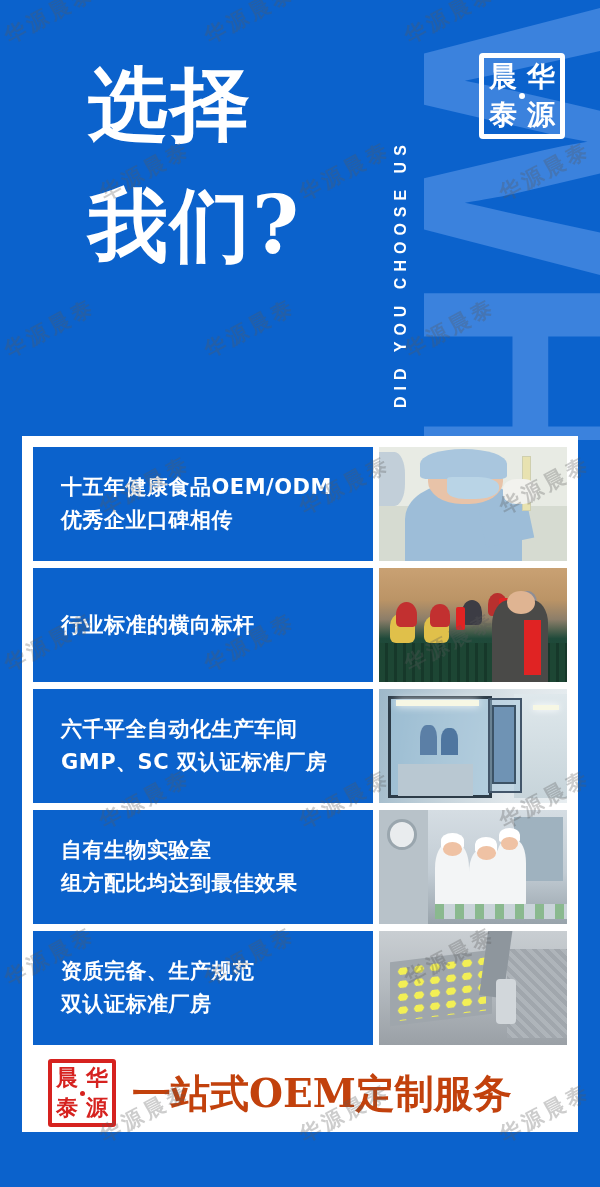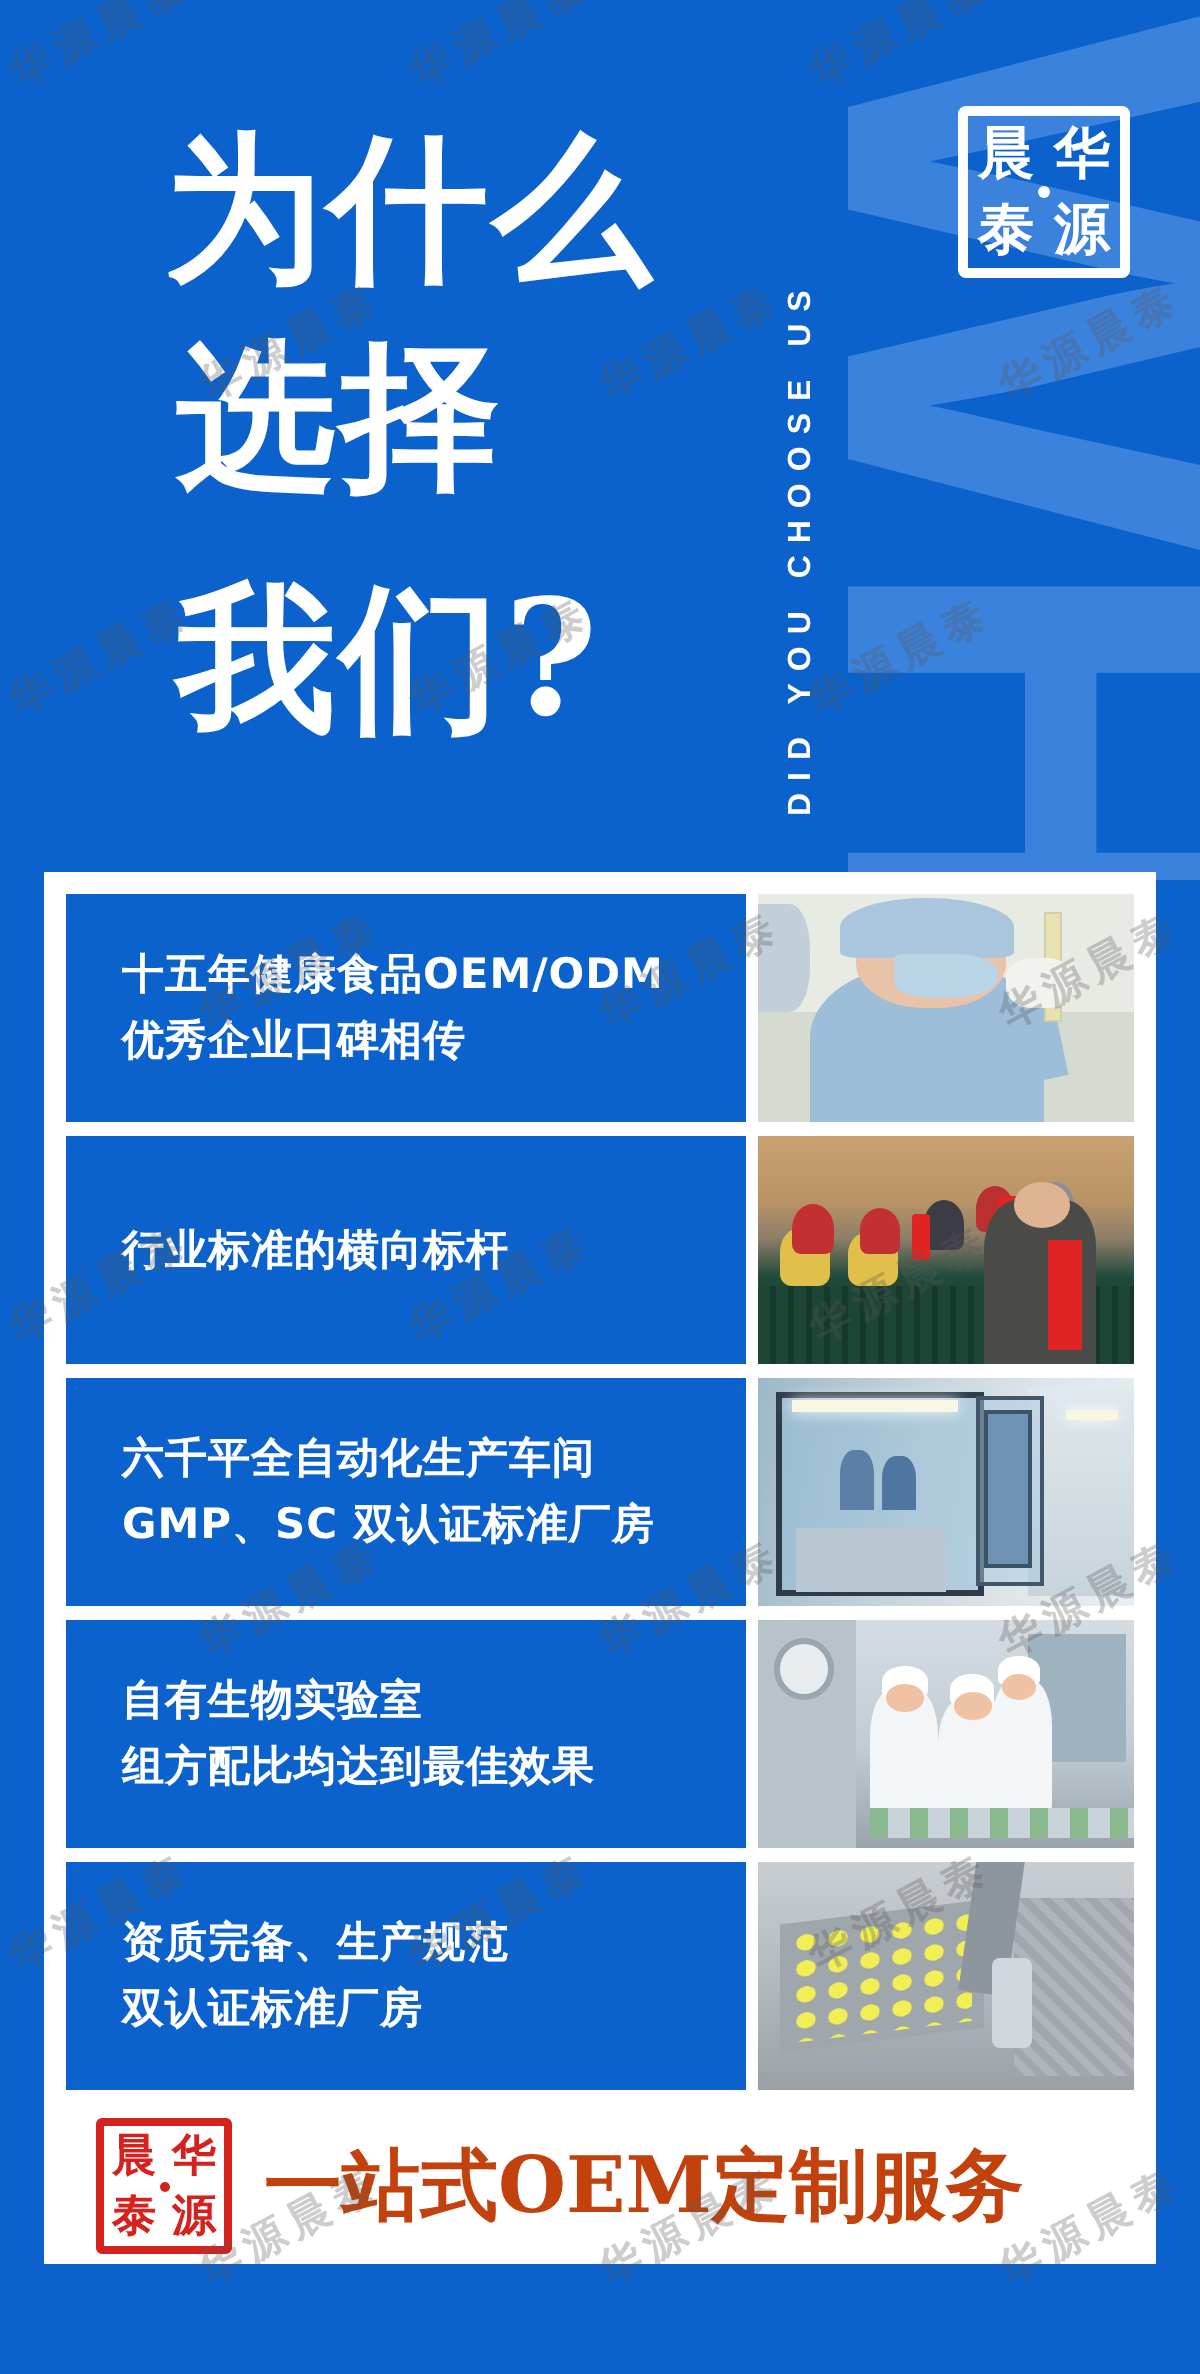--- a/index.html
+++ b/index.html
@@ -173,21 +173,20 @@
 
 <div class="page">
 
   <div class="why-wrap">
     <div class="why-text">WHY</div>
   </div>
 
   <div class="header">
 
     <div class="title">
-      <div class="t1">为什么</div>
       <div class="t2">选择</div>
       <div class="t3">我们?</div>
     </div>
 
     <div class="vtext">DID YOU CHOOSE US</div>
 
     <div class="seal">
       <i class="s1">华</i>
       <i class="s2">源</i>
       <i class="s3">晨</i>

